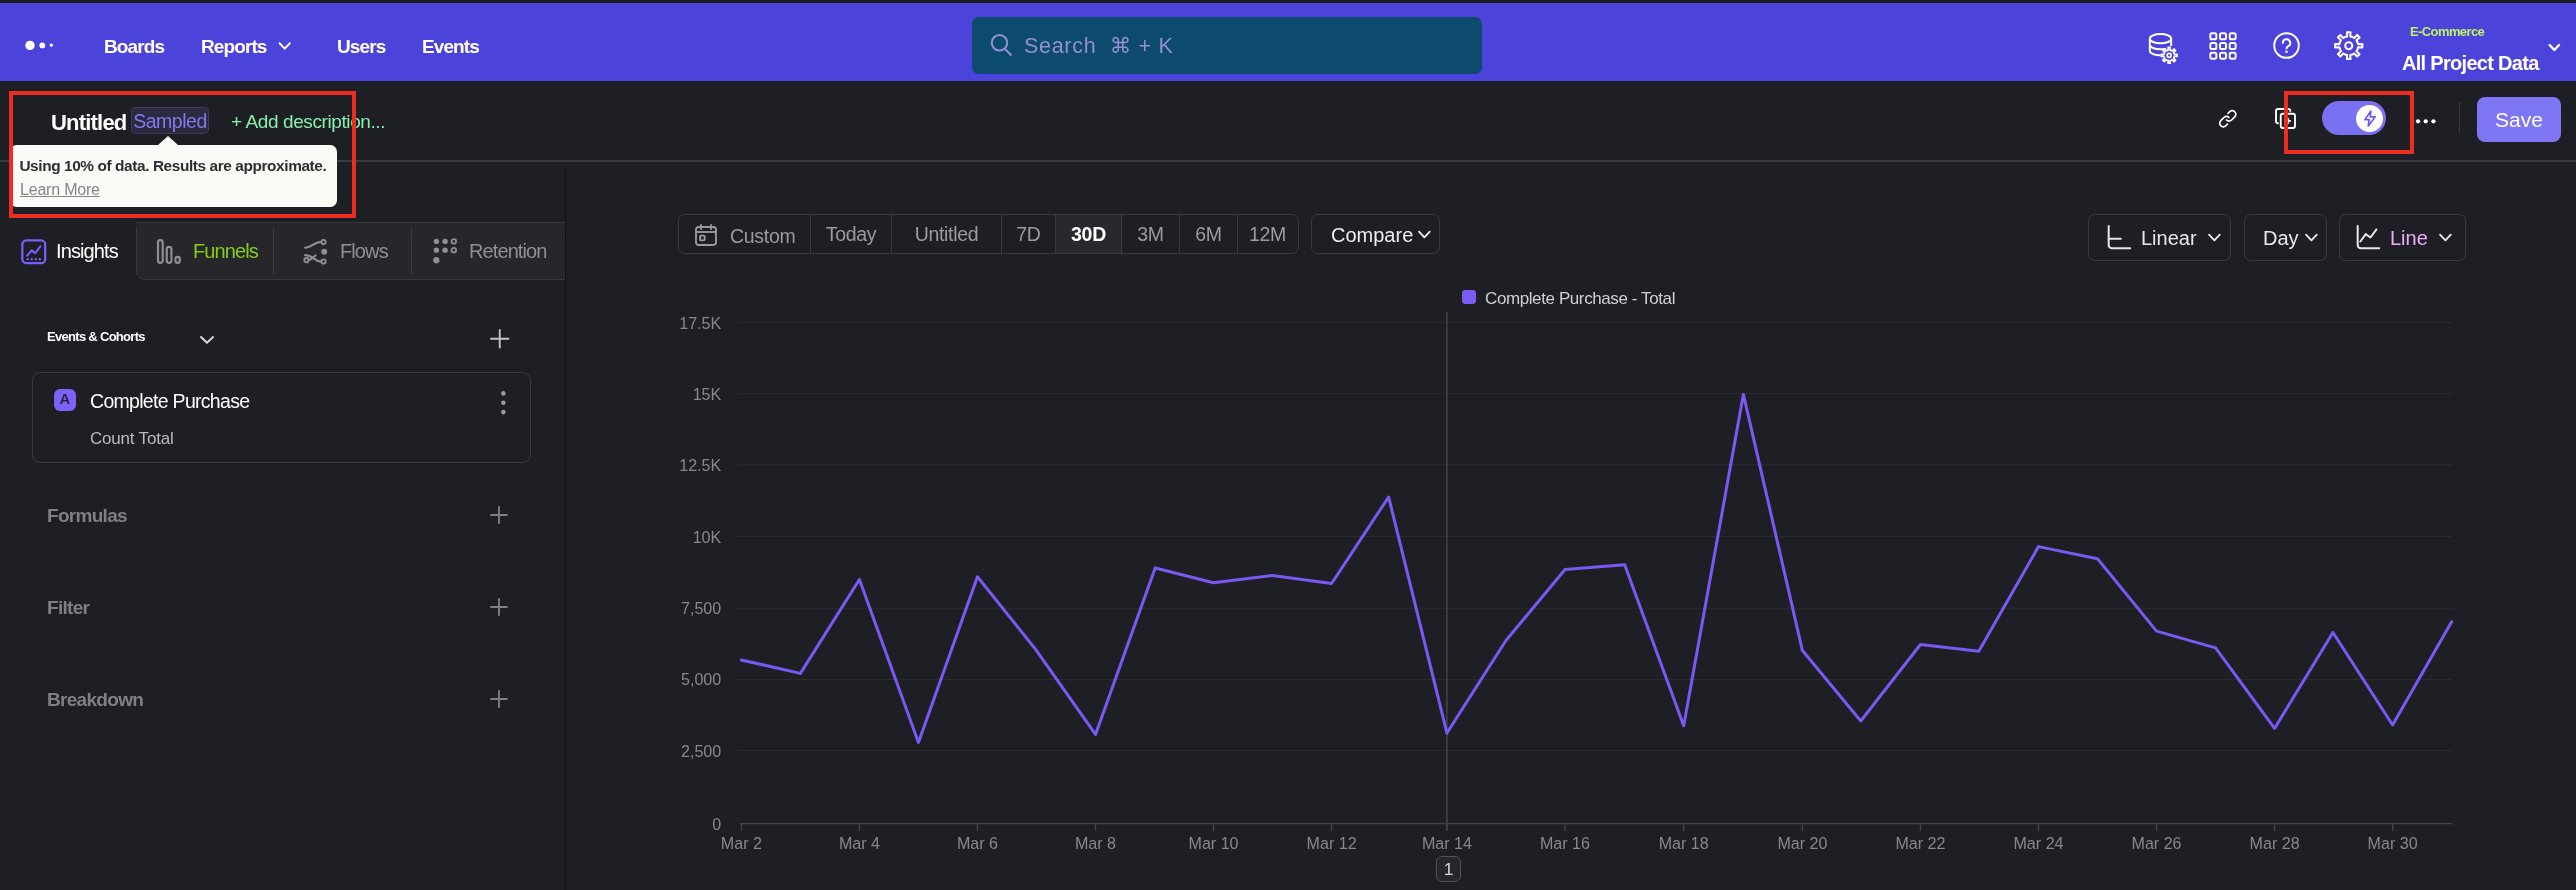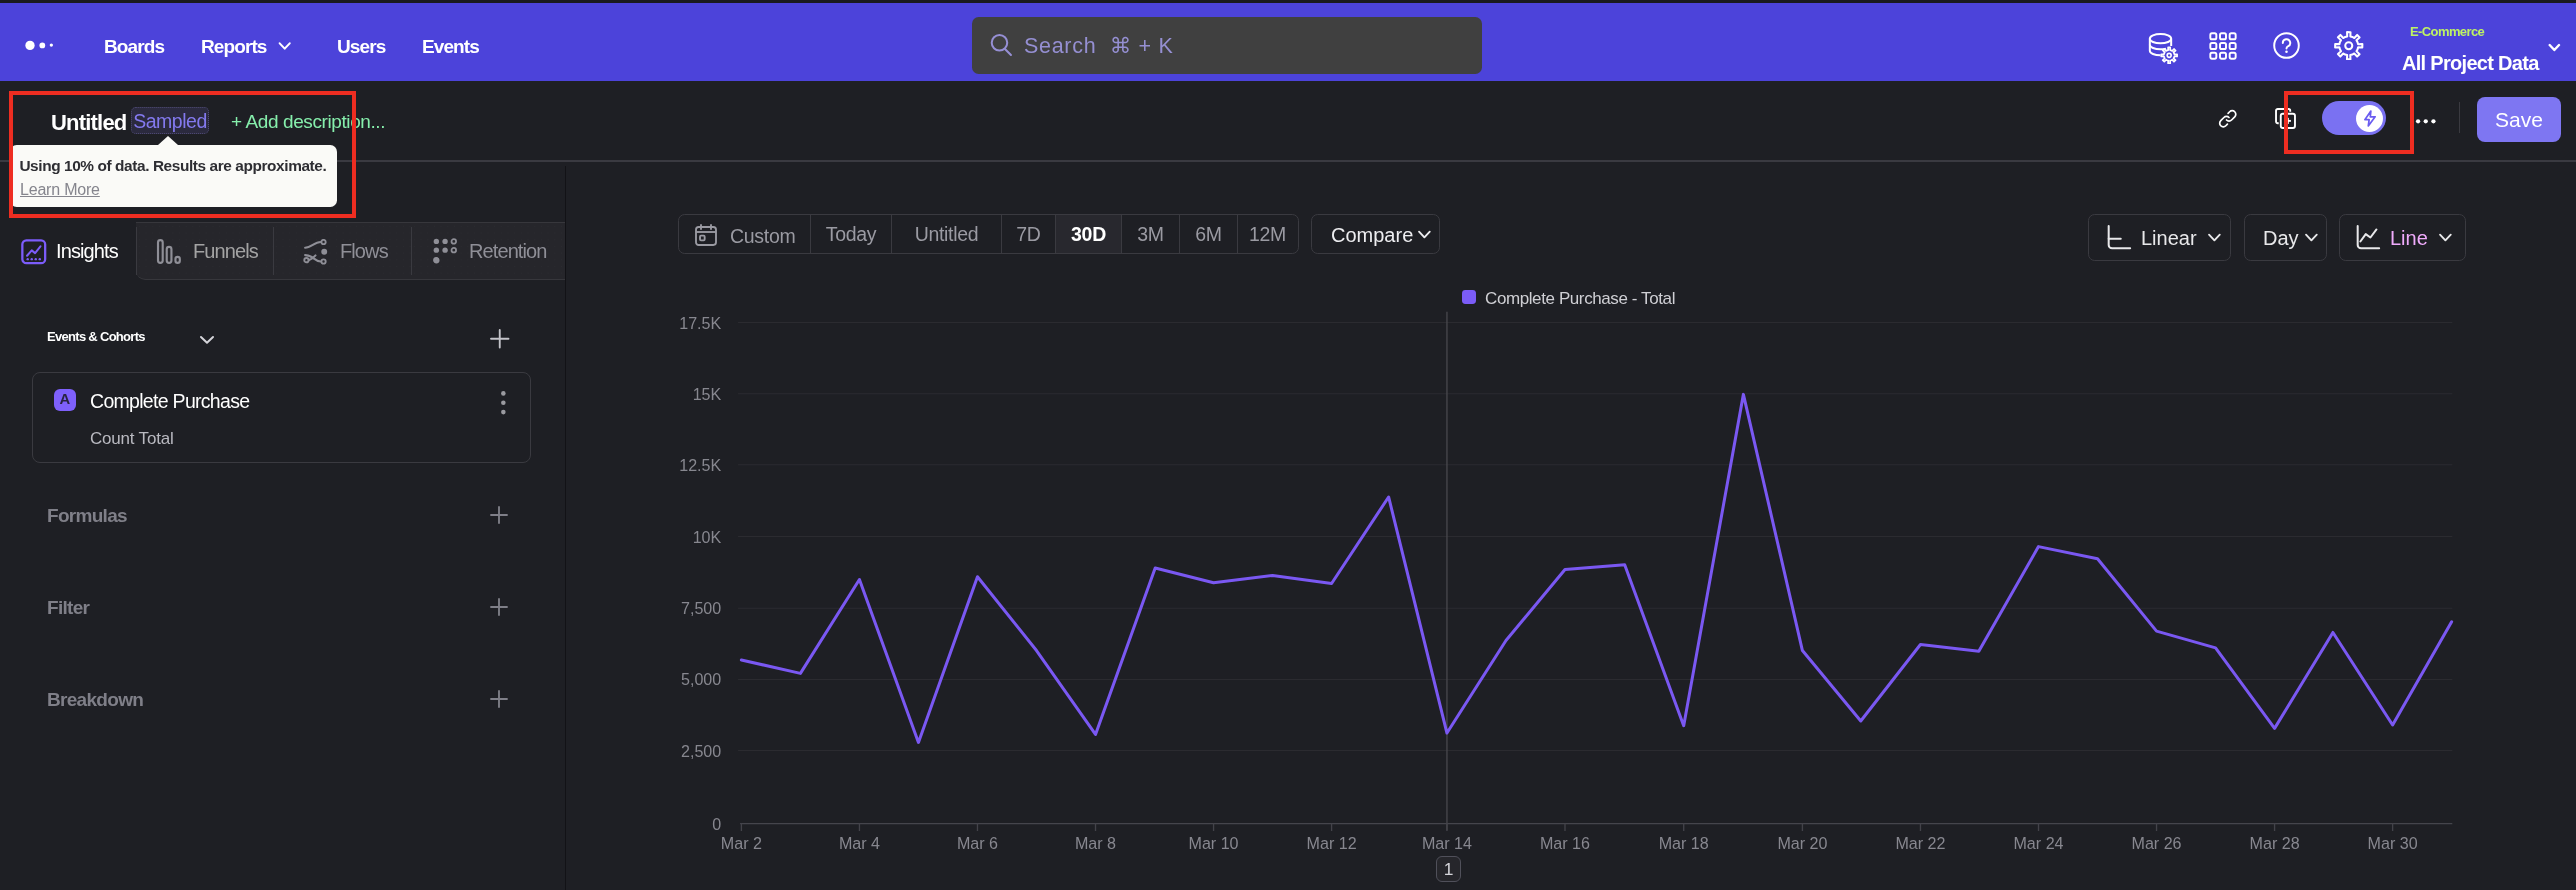--- a/index.html
+++ b/index.html
@@ -2,21 +2,21 @@
 <html style="font-size:10.7px"><head>
 <meta charset="utf-8">
 <style>
 * { margin:0; padding:0; box-sizing:border-box; }
 html,body { width:2576px; height:890px; overflow:hidden; background:#1e1f24; font-family:"Liberation Sans", sans-serif; }
 .abs { position:absolute; }
 
 #strip { left:0; top:0; width:2576px; height:2.7px; background:#1a1a1f; }
 #nav { left:0; top:2.7px; width:2576px; height:78px; background:#4c43da;text-decoration:underline; }
 .navlink { position:absolute; color:#fff; font-size:19px; font-weight:600; top:33px; letter-spacing:-0.9px; }
-#search { position:absolute; left:972px; top:14px; width:510px; height:57px; background:#404040; border-radius:6.7px; }
+#search { position:absolute; left:972px; top:14px; width:510px; height:57px; background:#0c4a6e; border-radius:6.7px; }
 #search .stext { position:absolute; left:52px; top:16px; font-size:21.5px; color:#958fd2; letter-spacing:0.7px; }
 
 #hdr { left:0; top:81px; width:2576px; height:85px; background:#1e1f24; }
 #hdrline { left:0; top:160px; width:2576px; height:2px; background:#3a3a41; }
 #untitled { left:51px; top:110px; font-size:22px; font-weight:700; color:#fff; letter-spacing:-0.8px; }
 #sampled { left:131px; top:107px; width:78px; height:27px; background:#2b2a3e; border:1px dotted #514d79; border-radius:4.7px; color:#8379ee; font-size:19.5px; text-align:center; line-height:26px; letter-spacing:-0.5px; }
 #adddesc { left:231px; top:111px; font-size:19px; color:#86efac; letter-spacing:-0.4px; }
 #save { left:2477px; top:97px; width:84px; height:45px; background:#7e76f2; border-radius:8px; color:#fff; font-size:21px; font-weight:500; text-align:center; line-height:45px; }
 .vdiv { width:1.3px; background:#3a3a40; }
 
@@ -167,21 +167,21 @@
     </g>
 </svg>
 <div class="tablabel abs" style="left:56px;top:240px;color:#fff;font-weight:500;">Insights</div>
 <svg class="abs" style="left:156px;top:238px;" width="25.5" height="27" viewBox="0 0 38 40">
   <g stroke="#8f8f97" stroke-width="3.2" fill="none" stroke-linecap="round">
     <rect x="3" y="3" width="7" height="34" rx="3.5"></rect>
     <rect x="16" y="13" width="7" height="24" rx="3.5"></rect>
     <rect x="29" y="28" width="6.5" height="9" rx="3.2"></rect>
   </g>
 </svg>
-<div class="tablabel abs" style="left:193px;top:240px;color:#a3a3a3;">Funnels</div>
+<div class="tablabel abs" style="left:193px;top:240px;color:#84cc16;">Funnels</div>
 <svg class="abs" style="left:303px;top:239px;" width="27" height="25.5" viewBox="0 0 40 38">
   <g stroke="#8f8f97" stroke-width="3.1" fill="none" stroke-linecap="round">
     <path d="M3 13 c9 0 14-8.5 23-8.5"></path>
     <path d="M3 24 c12 0 14 9.5 23 9.5"></path>
     <path d="M8.5 31.5 c5-1 7.5-4 10-7"></path>
   </g>
   <g fill="none" stroke="#8f8f97" stroke-width="2.8">
       <circle cx="30.5" cy="4.5" r="3.2"></circle>
       <circle cx="30.5" cy="33.5" r="3.2"></circle>
       <circle cx="5" cy="31.5" r="3.2"></circle>

